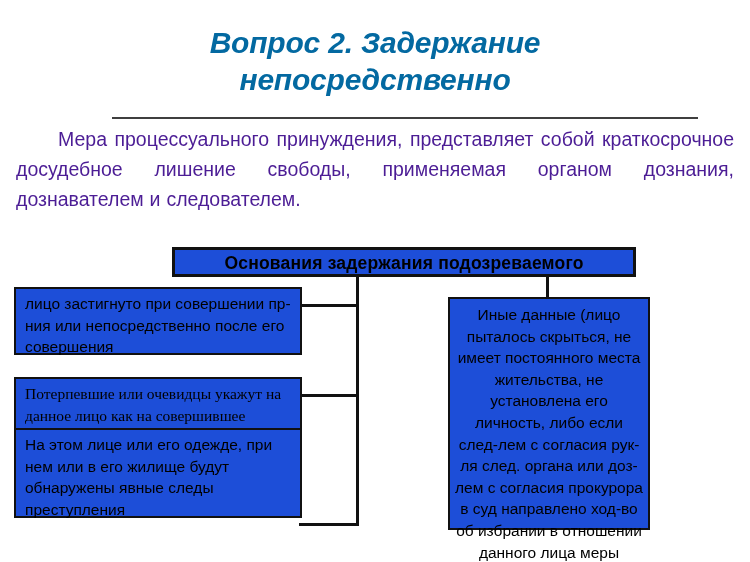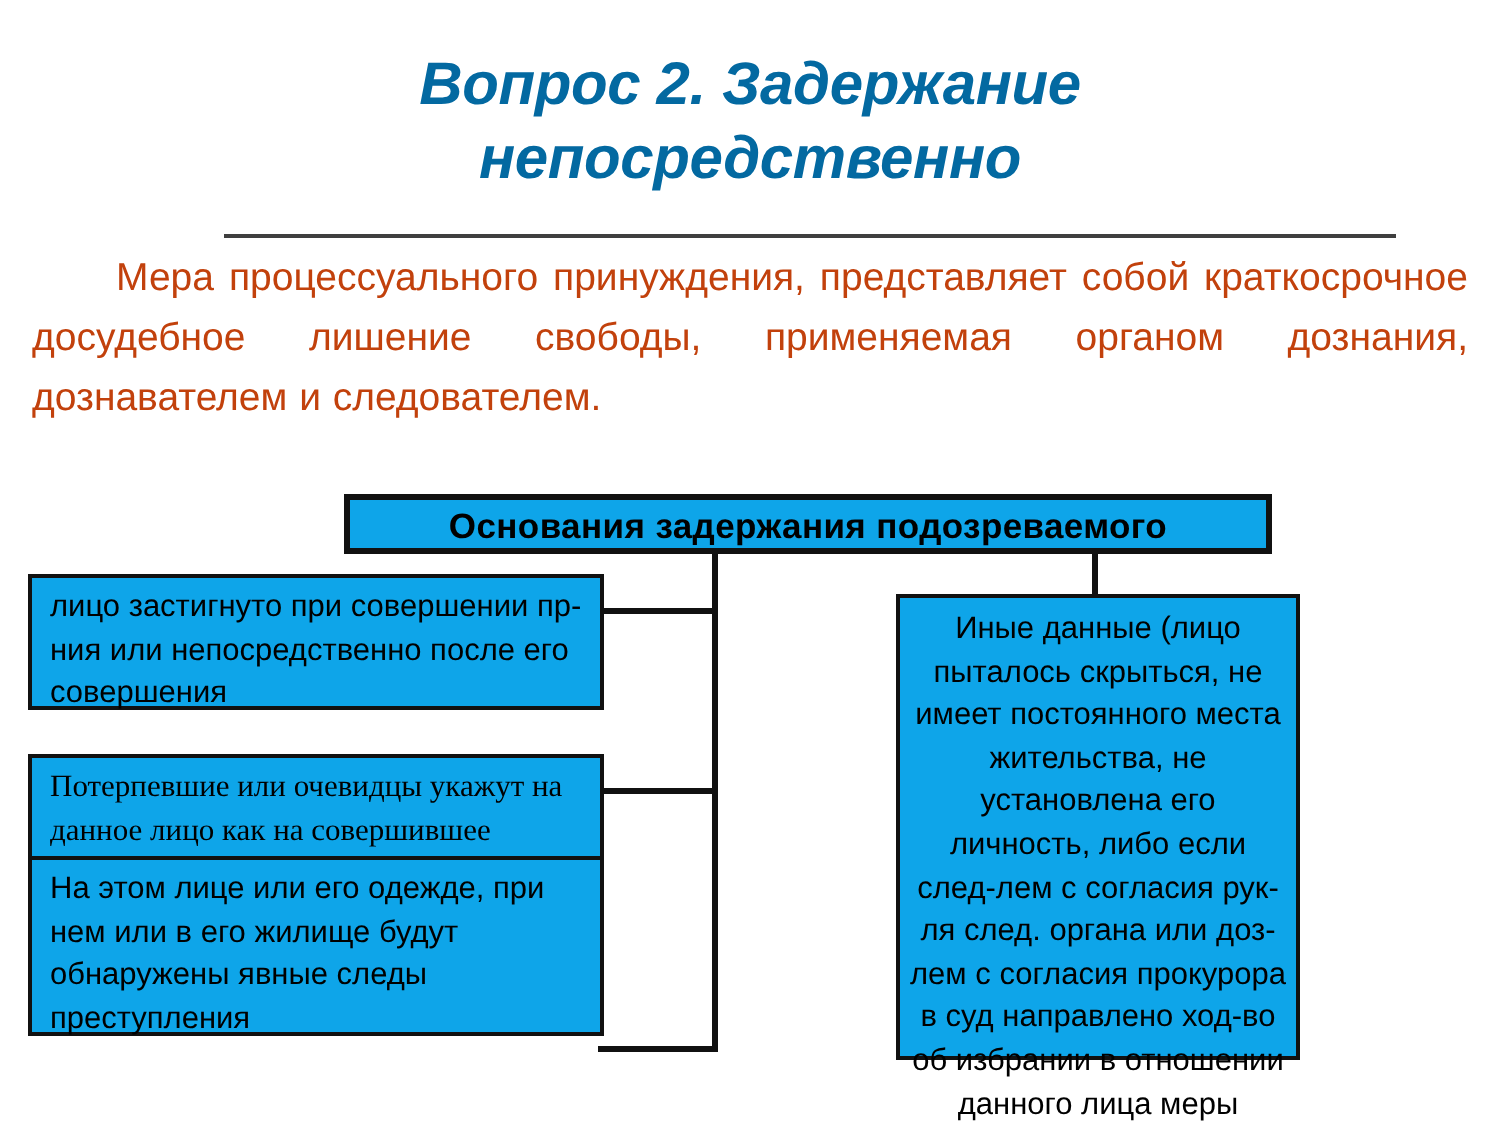--- a/index.html
+++ b/index.html
@@ -51,29 +51,29 @@
   
   .body-par {
     position: absolute;
     left: 16px;
     top: 124px;
     width: 718px;
     font-size: 19.5px;
     line-height: 30px;
     text-align: justify;
     text-indent: 42px;
-    color: #c2410c;
+    color: #4c1d95;
     word-spacing: 0.5px;
   }
 
   
   .box {
     position: absolute;
     box-sizing: border-box;
-    background: #0ea5e9;
+    background: #1d4ed8;
     border: 3px solid #111111;
     z-index: 3;
   }
 
   .box-text {
     display: block;
   }
 
   
   #header-box {

